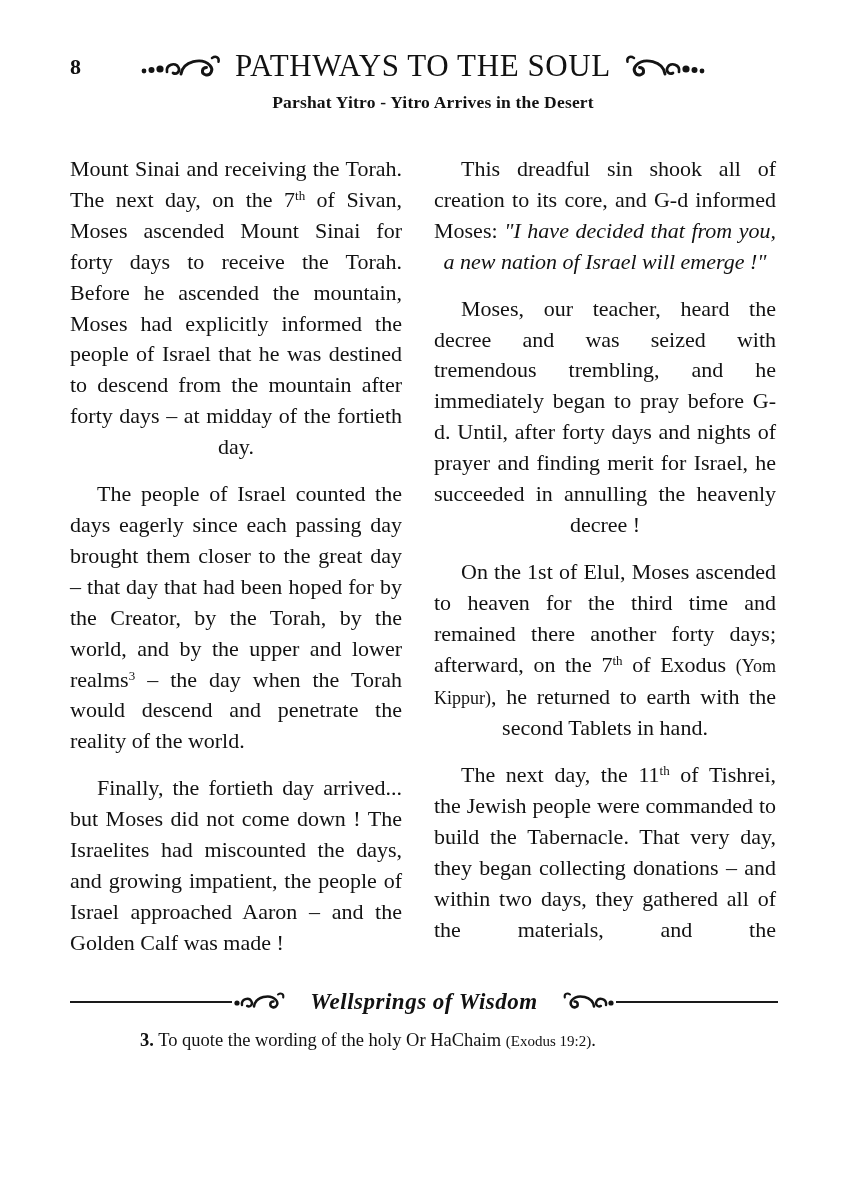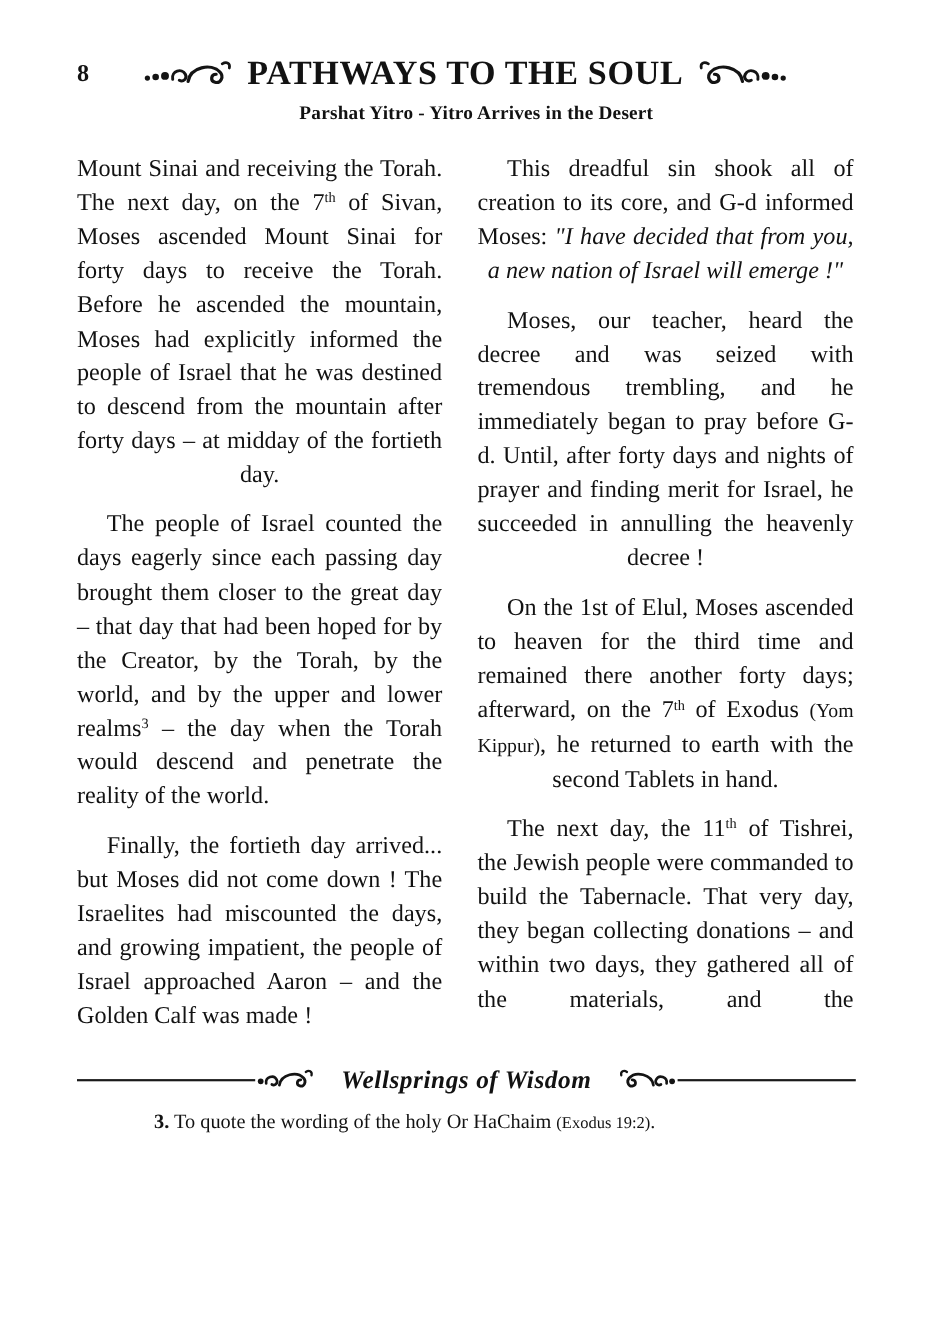--- a/index.html
+++ b/index.html
@@ -11,36 +11,36 @@
   .page{position:relative;width:846px;height:1200px;background:#ffffff;}
 
   
   .header{padding-top:44px;}
   .pageno{
     position:absolute;left:70px;top:54px;
     font-size:22px;font-weight:bold;
   }
   .title-row{display:flex;justify-content:center;align-items:center;gap:8px;height:44px;}
   .title{
-    font-size:31px;font-weight:bold;letter-spacing:0.6px;white-space:nowrap;text-align:center;
+    font-size:31px;font-weight:normal;letter-spacing:0.6px;white-space:nowrap;text-align:center;
   }
   .flourish{display:block;}
   .flip{transform:scaleX(-1);}
   .subtitle{
     text-align:center;font-size:17.5px;font-weight:bold;margin-top:4px;
     letter-spacing:0.2px;
     padding-left:20px;
   }
 
   
   .body-cols{display:flex;margin:25px 68px 0 70px;gap:32px;}
   .col{font-size:22px;line-height:30.9px;text-align:justify;}
   .col-left{width:332px;}
   .col-right{width:342px;}
-  .col p{margin:0 0 14px 0;text-indent:27px;}
+  .col p{margin:16px 0 14px 0;text-indent:27px;}
   .col p.no-indent{text-indent:0;}
   .col p.center-last{text-align-last:center;}
   .col p.justify-last{text-align-last:justify;}
   sup.sup{font-size:13px;line-height:0;vertical-align:7px;letter-spacing:0;}
   .paren-small{font-size:18px;}
   .quote-italic{font-style:italic;}
 
   
   .footer{margin:16px 68px 0 70px;}
   .rule-row{display:flex;align-items:center;}

